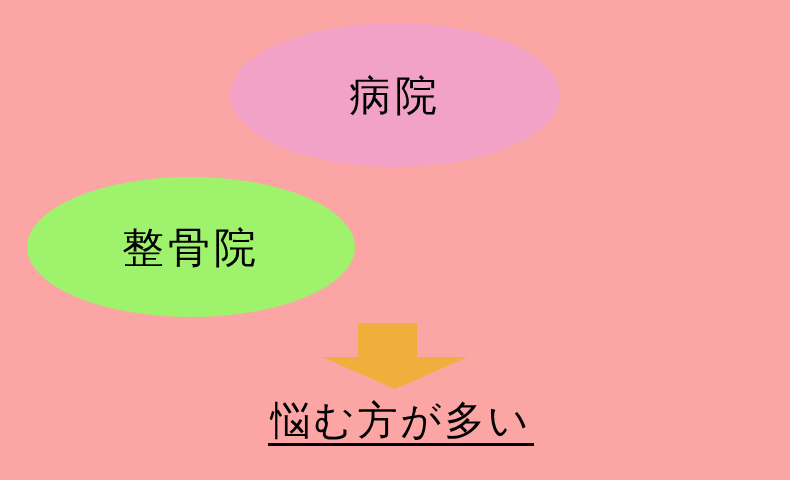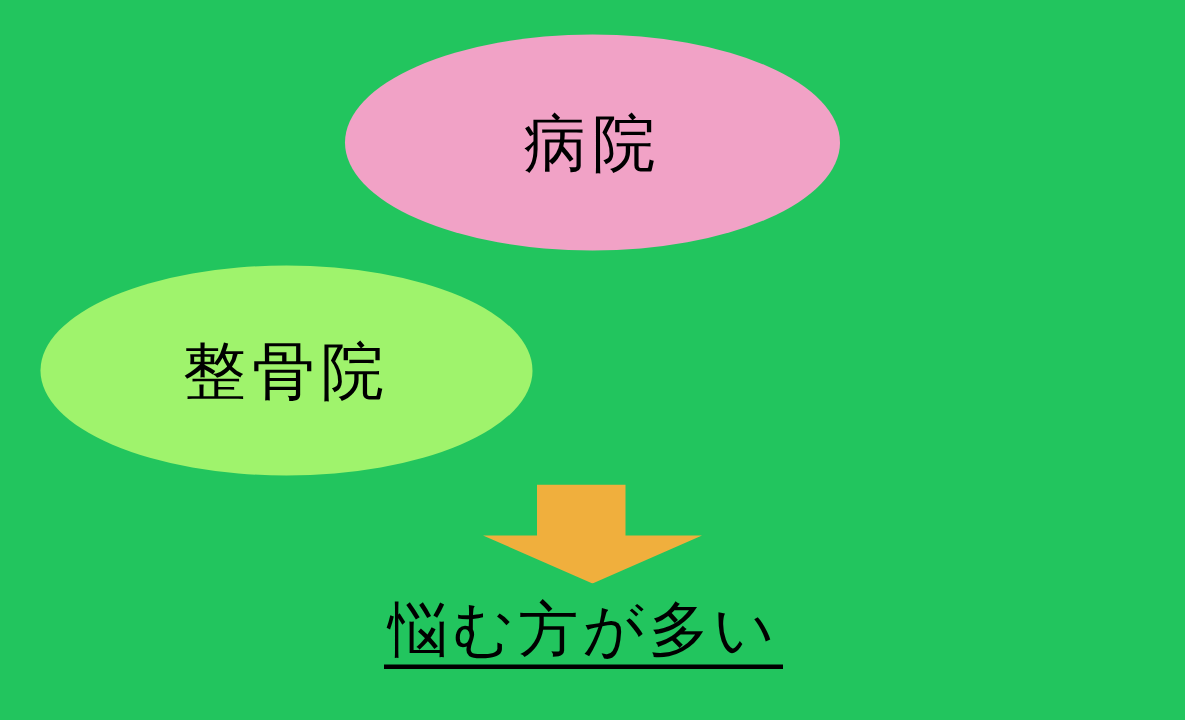--- a/index.html
+++ b/index.html
@@ -3,21 +3,21 @@
 <meta charset="utf-8">
 <style>
   * { margin: 0; padding: 0; box-sizing: border-box; }
   html, body { background: #ffffff; }
   body { font-family: "Liberation Sans", "DejaVu Sans", sans-serif; }
 
   .canvas {
     position: relative;
     width: 790px;
     height: 480px;
-    background: #22c55e;
+    background: #fca5a5;
     overflow: hidden;
   }
 
   .bubble {
     position: absolute;
     border-radius: 50%;
     display: flex;
     flex-direction: column;
     align-items: center;
     justify-content: center;
@@ -38,21 +38,21 @@
   .down-arrow {
     position: absolute;
     left: 322px;
     top: 323px;
     width: 146px;
     height: 66px;
   }
 
   .conclusion {
     position: absolute;
-    left: 0;
+    left: 12px;
     top: 398px;
     width: 778px;
     display: flex;
     justify-content: center;
   }
   .conclusion .text {
     font-size: 40px;
     line-height: 44px;
     letter-spacing: 3px;
     color: #000000;

